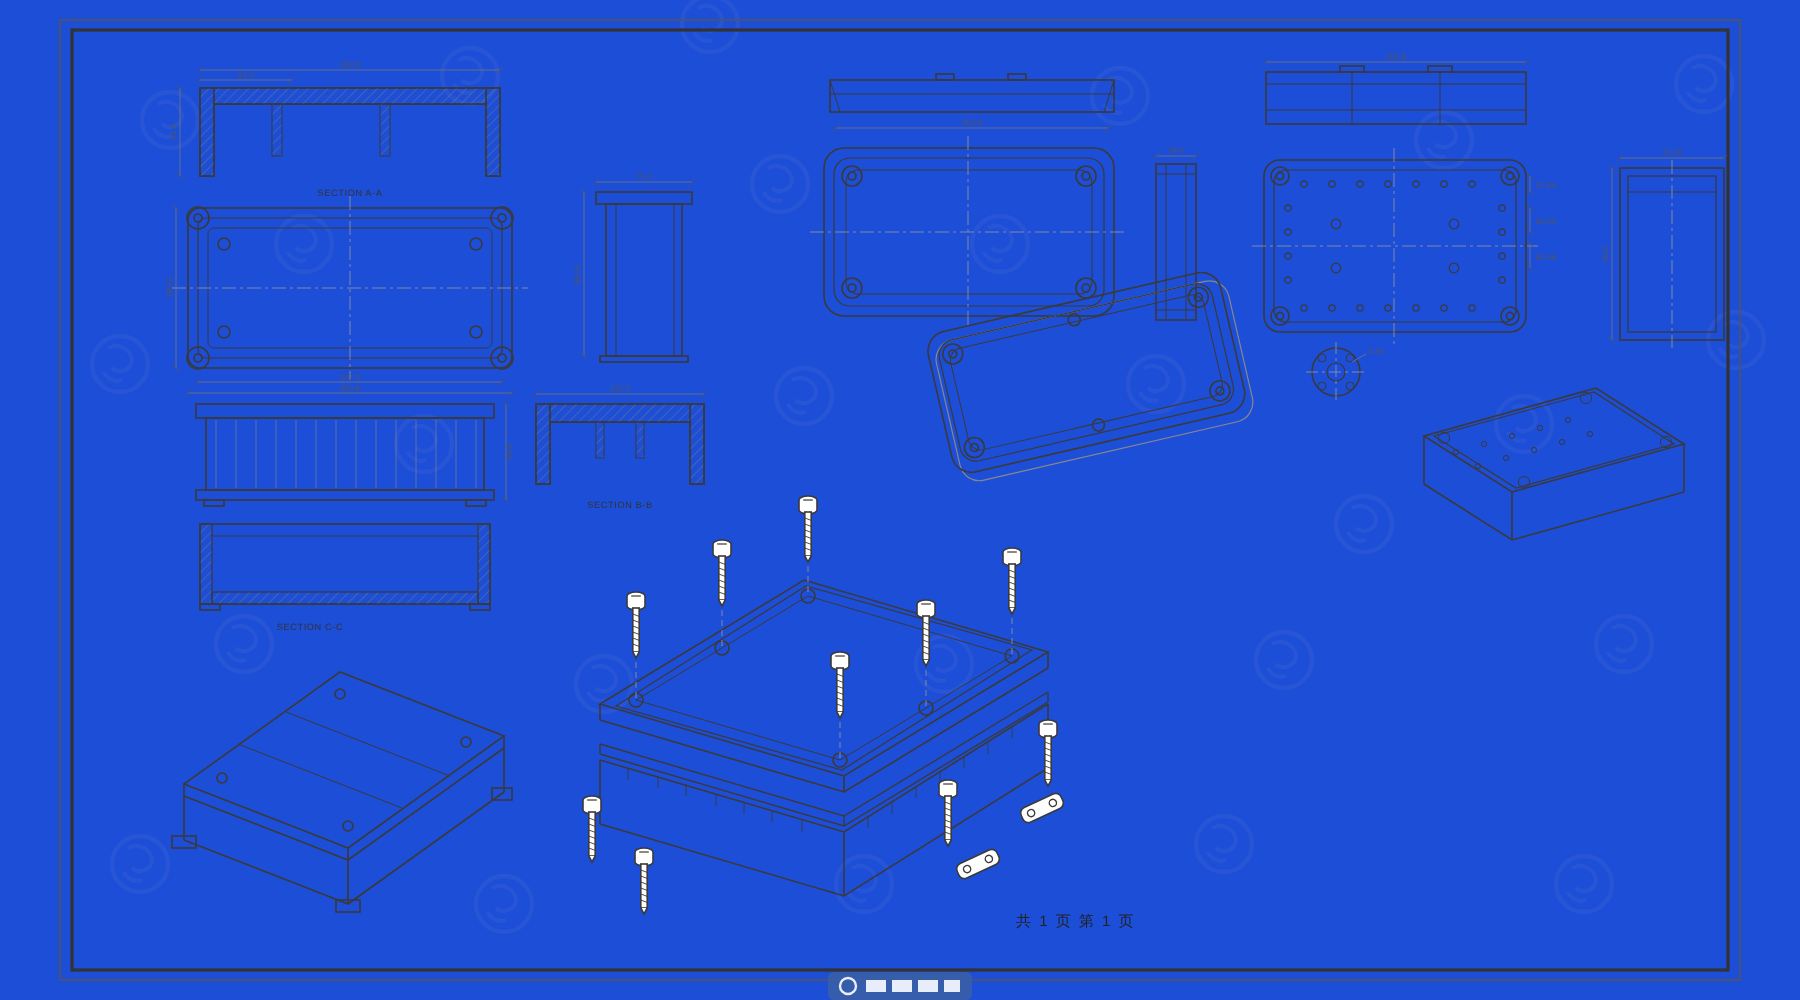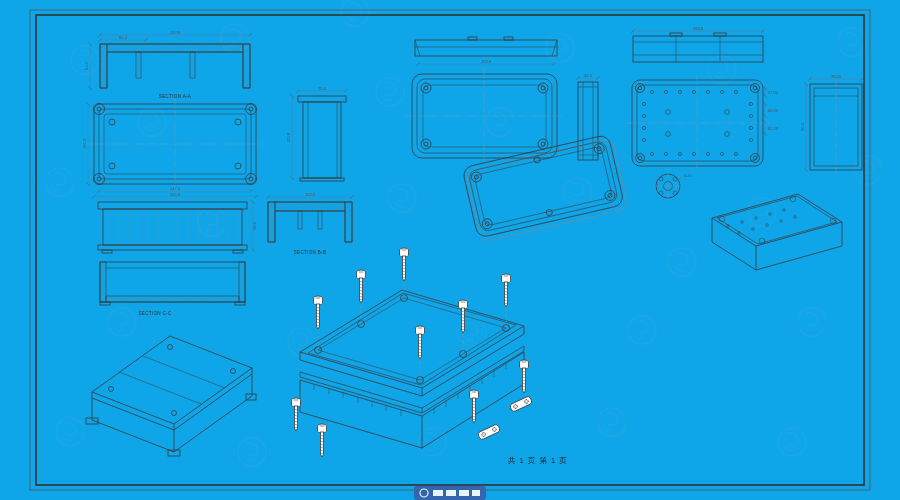--- a/index.html
+++ b/index.html
@@ -1,16 +1,16 @@
 <!DOCTYPE html>
 <html><head>
 <meta charset="utf-8">
 <style>
   html,body{margin:0;padding:0;background:#fff;}
-  .page{position:relative;width:900px;height:500px;background:#0ea5e9;overflow:hidden;
+  .page{position:relative;width:900px;height:500px;background:#1d4ed8;overflow:hidden;
         font-family:"Liberation Sans", sans-serif;}
   svg{position:absolute;left:0;top:0;}
   text{font-family:"Liberation Sans", sans-serif;fill:#444;stroke:none;}
   .dim-t{font-size:4px;fill:#555;}
   .lbl{font-size:4.6px;fill:#333;text-anchor:middle;letter-spacing:.3px;}
   .footer-t{font-size:7.5px;fill:#222;letter-spacing:1px;}
 </style>
 </head>
 <body>
 

